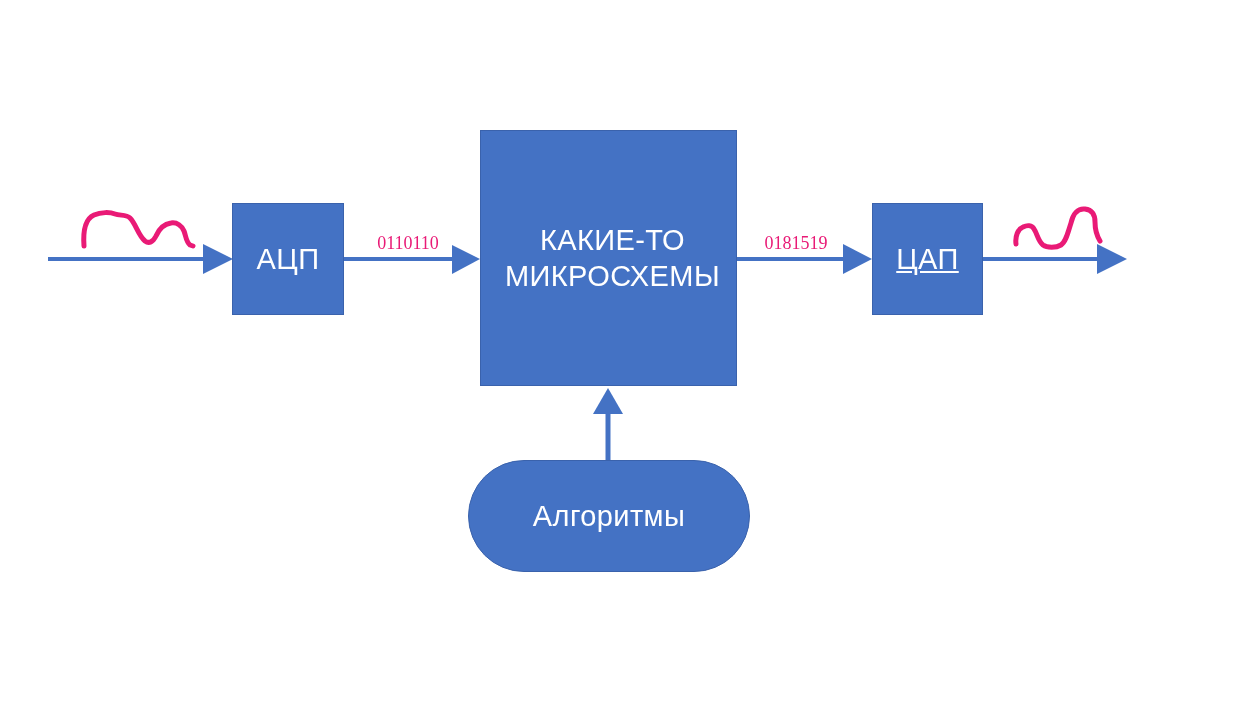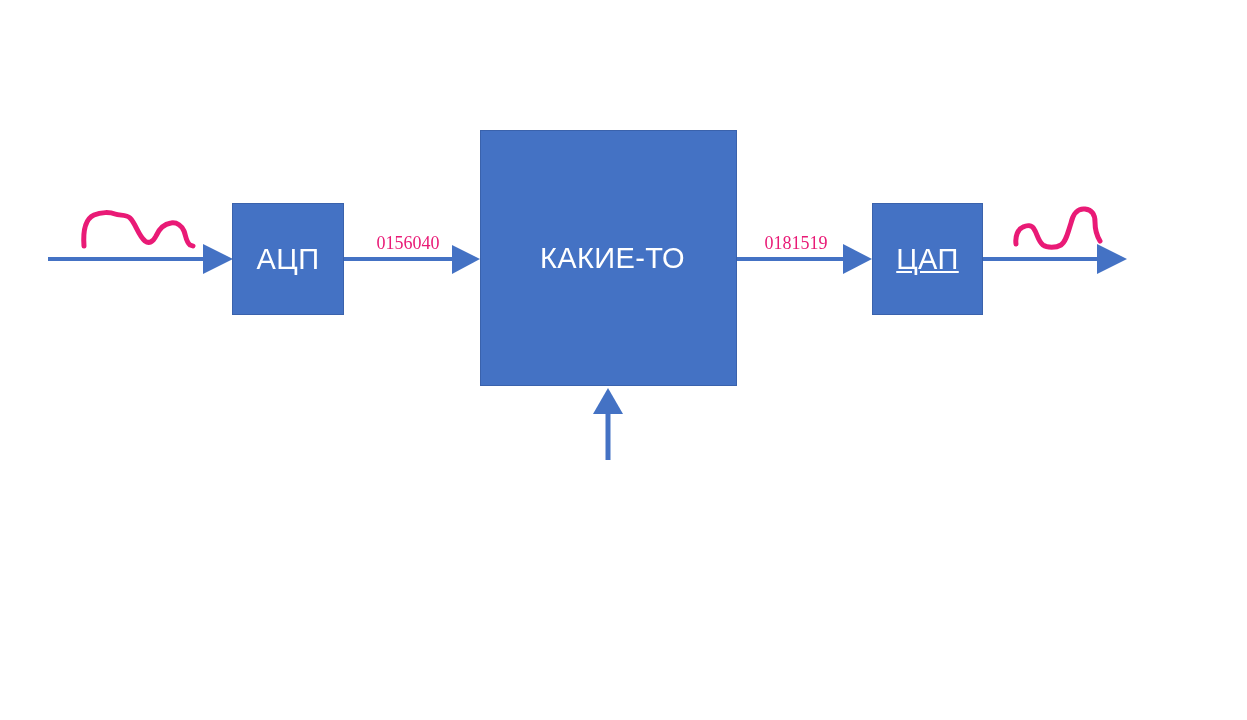--- a/index.html
+++ b/index.html
@@ -80,28 +80,32 @@
     <path d="M 1016 244 C 1015 236 1018 229 1023 227 C 1027 225 1032 225 1034 229
              C 1037 233 1038 241 1043 245 C 1047 248 1056 248 1061 245
              C 1066 242 1068 232 1071 223 C 1073 214 1078 208 1085 209
              C 1092 210 1095 214 1095 222 C 1095 230 1097 236 1100 241" fill="none" stroke="#E91A76" stroke-width="5" stroke-linecap="round" stroke-linejoin="round"></path>
   </svg>
 
   <div class="node node-adc">
     <span>АЦП</span>
   </div>
 
-  <div class="bits bits-adc">0156040</div>
+  <div class="bits bits-adc">0110110</div>
 
   <div class="node node-chips">
     <div class="chips-label">
       <span>КАКИЕ-ТО</span>
+      <span>МИКРОСХЕМЫ</span>
     </div>
   </div>
 
   <div class="bits bits-dac">0181519</div>
 
   <div class="node node-dac">
     <span>ЦАП</span>
   </div>
 
+  <div class="node node-algorithms">
+    <span>Алгоритмы</span>
+  </div>
 
 </div>
 
 </body></html>

